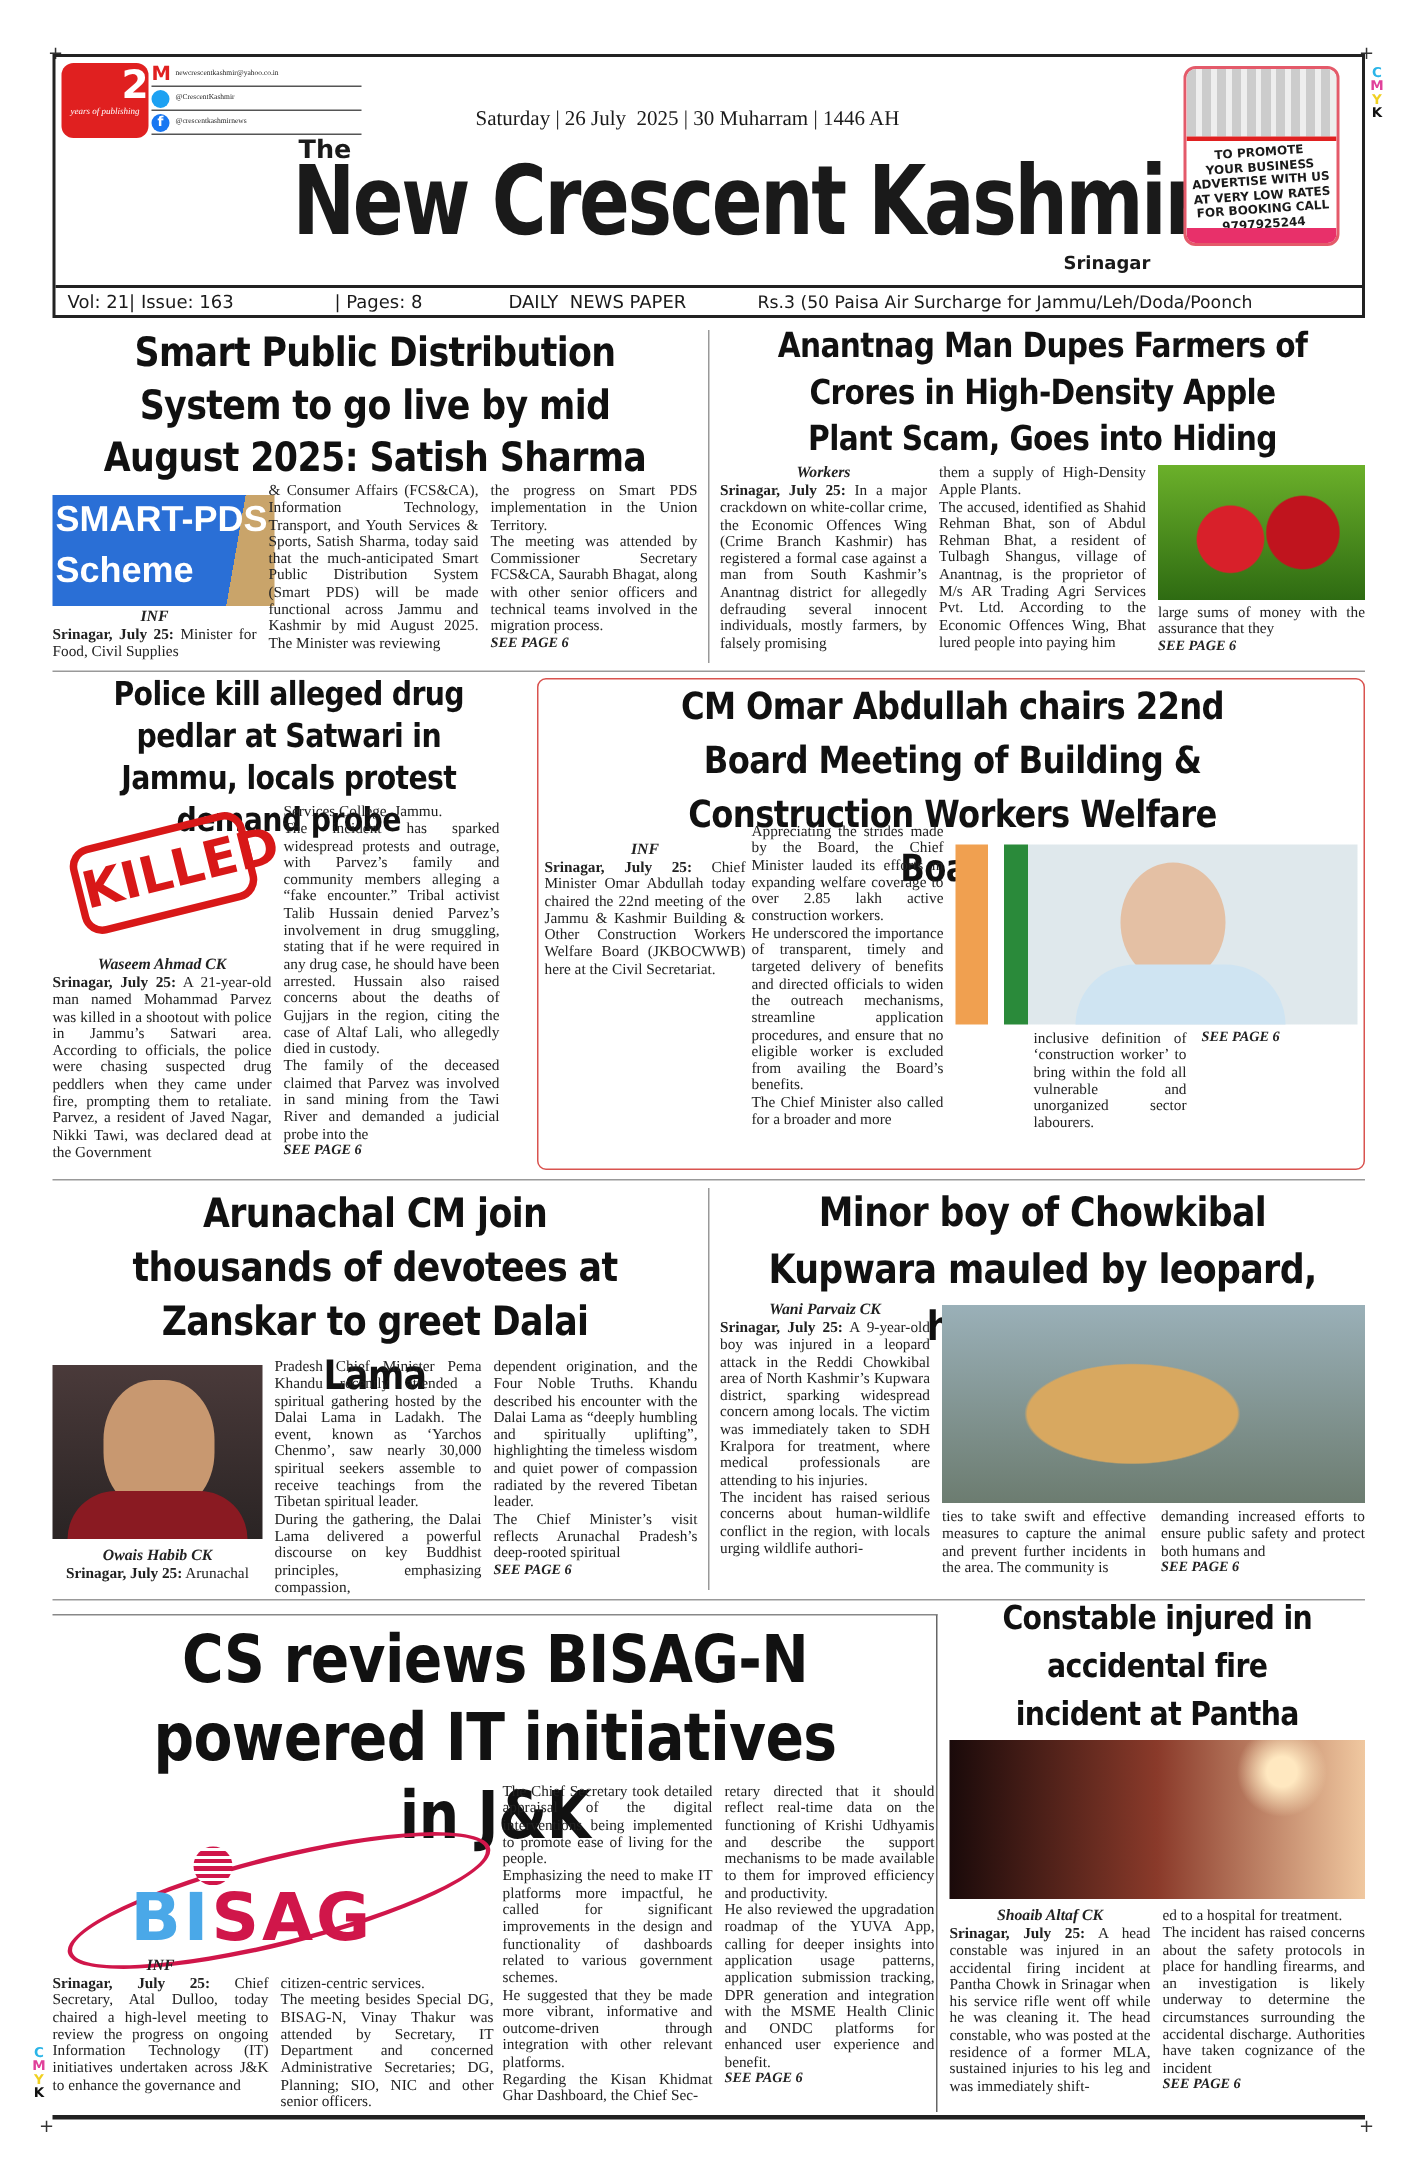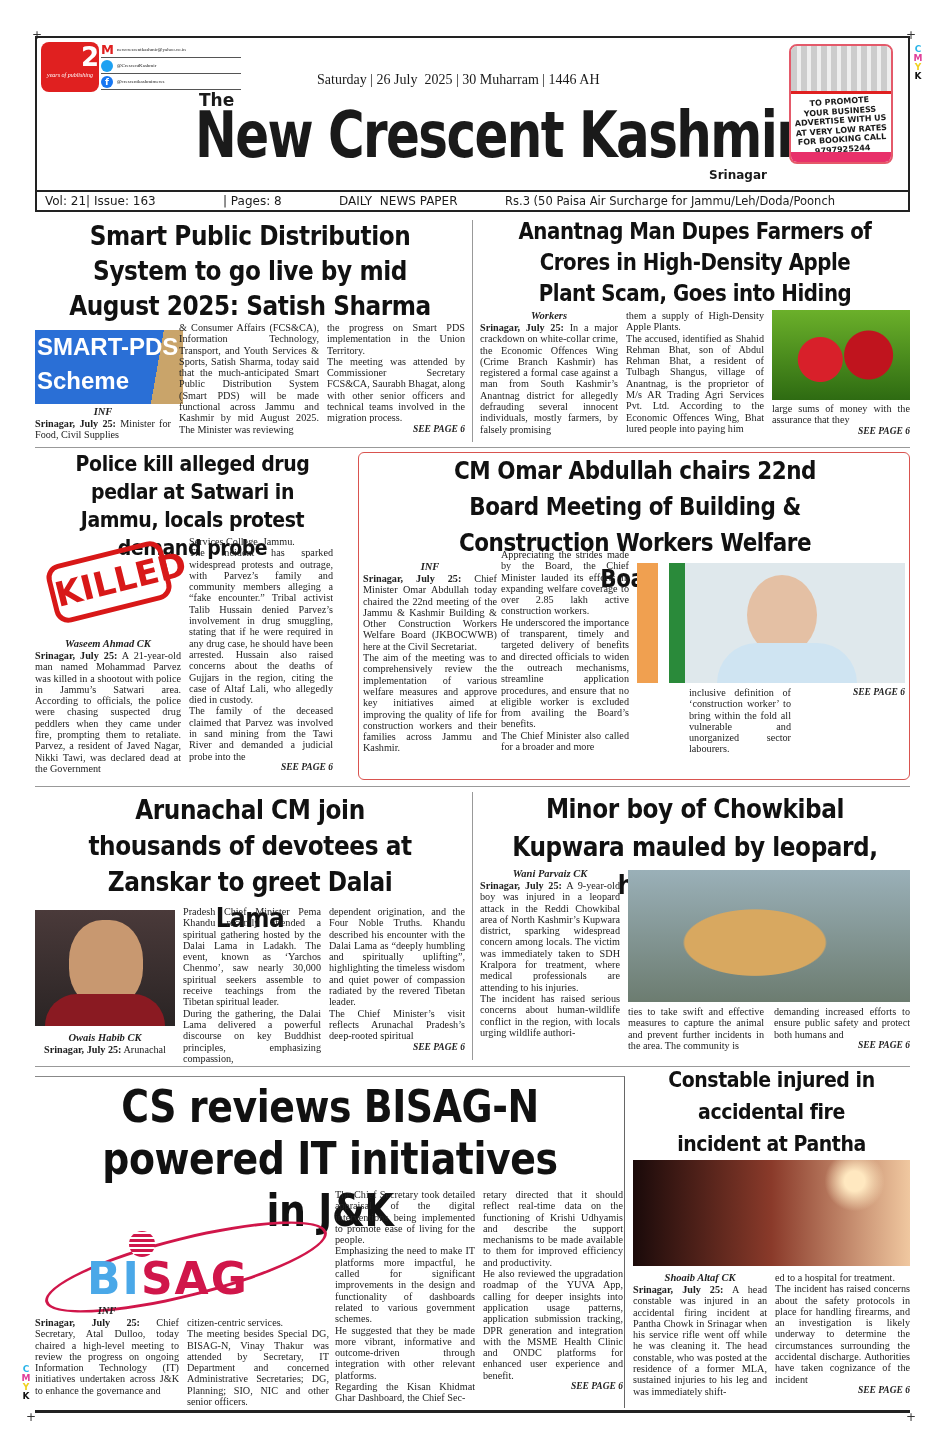--- a/index.html
+++ b/index.html
@@ -5,21 +5,21 @@
   * { box-sizing: border-box; margin: 0; padding: 0; }
   html, body { width: 945px; height: 1446px; background: #fff; overflow: hidden; }
   body { position: relative; font-family: "Liberation Serif", serif; color: #1a1a1a; }
   .abs { position: absolute; }
   .hl { font-family: "DejaVu Sans", sans-serif; font-weight: bold; text-align: center; color: #111; letter-spacing: -0.5px; transform: scaleX(0.86); transform-origin: center top; }
   .body { font-family: "Liberation Serif", serif; font-size: 10.2px; line-height: 11.3px; text-align: justify; color: #222; }
   .col { position: absolute; }
   .col p { margin: 0; }
   .byline { font-style: italic; font-weight: bold; text-align: center; font-size: 10.5px; line-height: 12px; }
   .dateline { font-weight: bold; }
-  .see { font-style: italic; font-weight: bold; text-align: right; font-size: 9.5px; }
+  .see { font-style: italic; font-weight: bold; text-align: left; font-size: 9.5px; }
   .vline { position: absolute; width: 1px; background: #999; }
   .hline { position: absolute; height: 1px; background: #999; }
   .crop { position: absolute; font-size: 12px; color: #333; font-family: "DejaVu Sans", sans-serif; }
 </style>
 </head>
 <body>
 
 <div class="crop" style="left:32px;top:28px">+</div>
 <div class="crop" style="left:906px;top:28px">+</div>
 <div class="crop" style="left:26px;top:1410px">+</div>
@@ -135,21 +135,20 @@
     <p>The family of the deceased claimed that Parvez was involved in sand mining from the Tawi River and demanded a judicial probe into the</p>
     <div class="see">SEE PAGE 6</div>
   </div>
 </div>
 
 <div class="abs" style="left:358px;top:452px;width:552px;height:328px;border:1.5px solid #d9534f;border-radius:6px;">
   <div class="hl" style="font-size:25px;line-height:36px;width:552px;padding:0 40px;">CM Omar Abdullah chairs 22nd Board Meeting of Building &amp; Construction Workers Welfare Board</div>
   <div class="col body" style="left:4px;top:108px;width:134px;">
     <div class="byline">INF</div>
     <p><span class="dateline">Srinagar, July 25:</span> <span>Chief Minister Omar Abdullah today chaired the 22nd meeting of the Jammu &amp; Kashmir Building &amp; Other Construction Workers Welfare Board (JKBOCWWB) here at the Civil Secretariat.</span></p>
-    <p>The aim of the meeting was to comprehensively review the implementation of various welfare measures and approve key initiatives aimed at improving the quality of life for construction workers and their families across Jammu and Kashmir.</p>
   </div>
   <div class="col body" style="left:142px;top:96px;width:128px;">
     <p>Appreciating the strides made by the Board, the Chief Minister lauded its efforts in expanding welfare coverage to over 2.85 lakh active construction workers.</p>
     <p>He underscored the importance of transparent, timely and targeted delivery of benefits and directed officials to widen the outreach mechanisms, streamline application procedures, and ensure that no eligible worker is excluded from availing the Board’s benefits.</p>
     <p>The Chief Minister also called for a broader and more</p>
   </div>
   <div class="abs" style="left:278px;top:110px;width:268px;height:120px;background:linear-gradient(90deg,#f0a050 0 8%,#fff 8% 12%,#2a8a3a 12% 18%,#dfe8ec 18%);">
     <div style="position:absolute;left:110px;top:12px;width:70px;height:80px;border-radius:50%;background:#e4c0a4;"></div>
     <div style="position:absolute;left:80px;top:80px;width:140px;height:40px;border-radius:40px 40px 0 0;background:#cfe4f2;"></div>
   </div>

